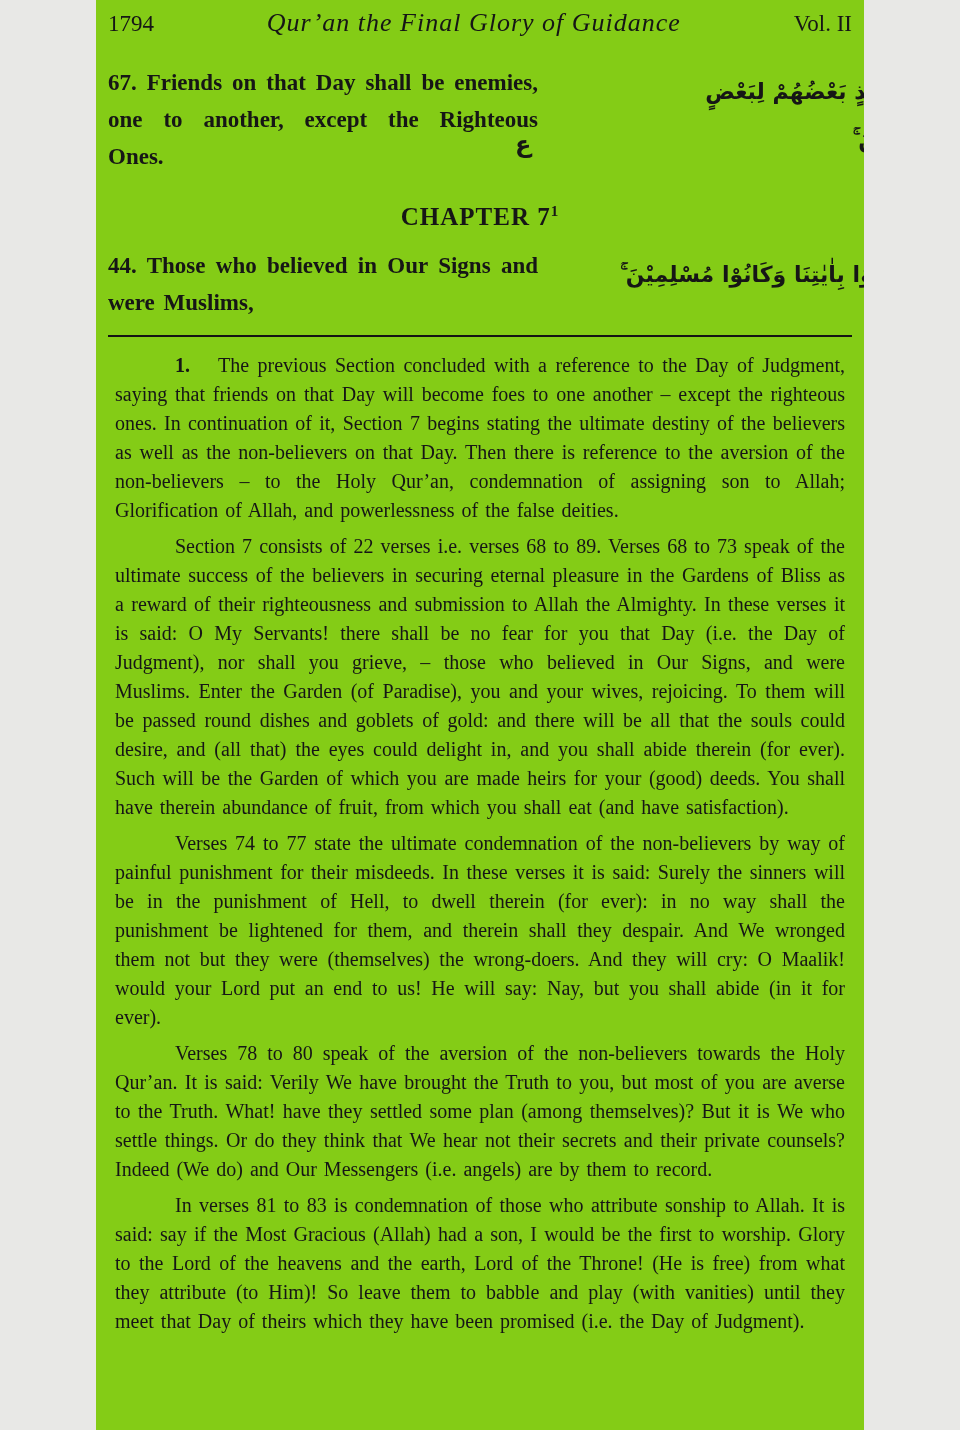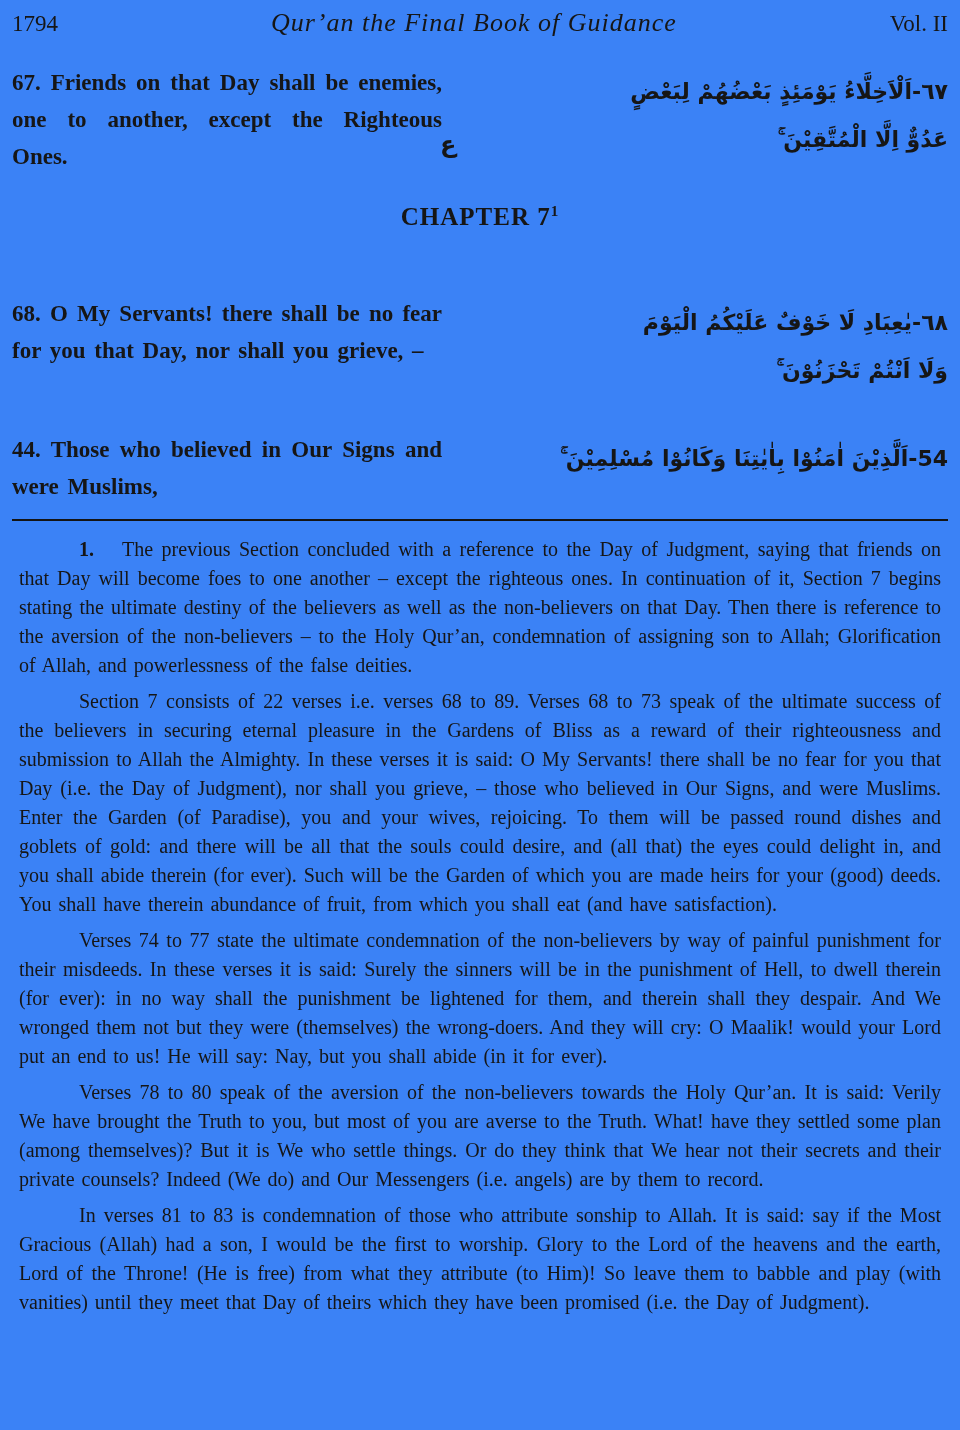--- a/index.html
+++ b/index.html
@@ -2,24 +2,24 @@
 <html><head>
 <meta charset="utf-8">
 <style>
   html, body {
     margin: 0;
     padding: 0;
     background: #e8e8e6;
   }
   .page {
     position: relative;
-    width: 960px;
+    width: 768px;
     height: 1430px;
     margin: 0 auto;
-    background: #3b82f6;
+    background: #84cc16;
     color: #161616;
     font-family: "Liberation Serif", serif;
     box-sizing: border-box;
     padding: 8px 12px 10px 12px;
     overflow: hidden;
   }
 
   
   .header {
     display: flex;
@@ -71,21 +71,21 @@
   }
   .ruku-marker {
     position: absolute;
     left: -38px;
     bottom: 6px;
     font-family: "DejaVu Sans", sans-serif;
     font-weight: bold;
     font-size: 24px;
   }
 
-  .row-67 { margin-bottom: 28px; }
+  .row-67 { margin-bottom: 28px; gap: 15px; }
   .row-68 { margin-top: 64px; margin-bottom: 36px; }
   .row-69 { margin-bottom: 14px; }
 
   
   .chapter {
     text-align: center;
     font-size: 25px;
     font-weight: bold;
     letter-spacing: 1px;
     margin: 16px;
@@ -118,42 +118,35 @@
     margin-right: 28px;
   }
 </style>
 </head>
 <body>
 
 <div class="page">
 
   <div class="header">
     <span class="page-num">1794</span>
-    <span class="book-title">Qur’an the Final Book of Guidance</span>
+    <span class="book-title">Qur’an the Final Glory of Guidance</span>
     <span class="volume">Vol. II</span>
   </div>
 
   <div class="verse-row row-67">
     <div class="verse-english">67.  Friends on that Day shall be enemies, one to another, except the Righteous Ones.</div>
     <div class="verse-arabic-wrap">
       <span class="ruku-marker">ع</span>
       <div class="verse-arabic">٦٧-اَلْاَخِلَّاءُ يَوْمَئِذٍ بَعْضُهُمْ لِبَعْضٍ
 عَدُوٌّ اِلَّا الْمُتَّقِيْنَ ۚ</div>
     </div>
   </div>
 
   <h2 class="chapter"><span>CHAPTER 7</span><sup>1</sup></h2>
 
-  <div class="verse-row row-68">
-    <div class="verse-english">68.  O My Servants! there shall be no fear for you that Day, nor shall you grieve, –</div>
-    <div class="verse-arabic-wrap">
-      <div class="verse-arabic">٦٨-يٰعِبَادِ لَا خَوْفٌ عَلَيْكُمُ الْيَوْمَ
-وَلَا اَنْتُمْ تَحْزَنُوْنَ ۚ</div>
-    </div>
-  </div>
 
   <div class="verse-row row-69">
     <div class="verse-english">44.  Those who believed in Our Signs and were Muslims,</div>
     <div class="verse-arabic-wrap">
       <div class="verse-arabic">54-اَلَّذِيْنَ اٰمَنُوْا بِاٰيٰتِنَا وَكَانُوْا مُسْلِمِيْنَ ۚ</div>
     </div>
   </div>
 
   <hr class="divider">
 

